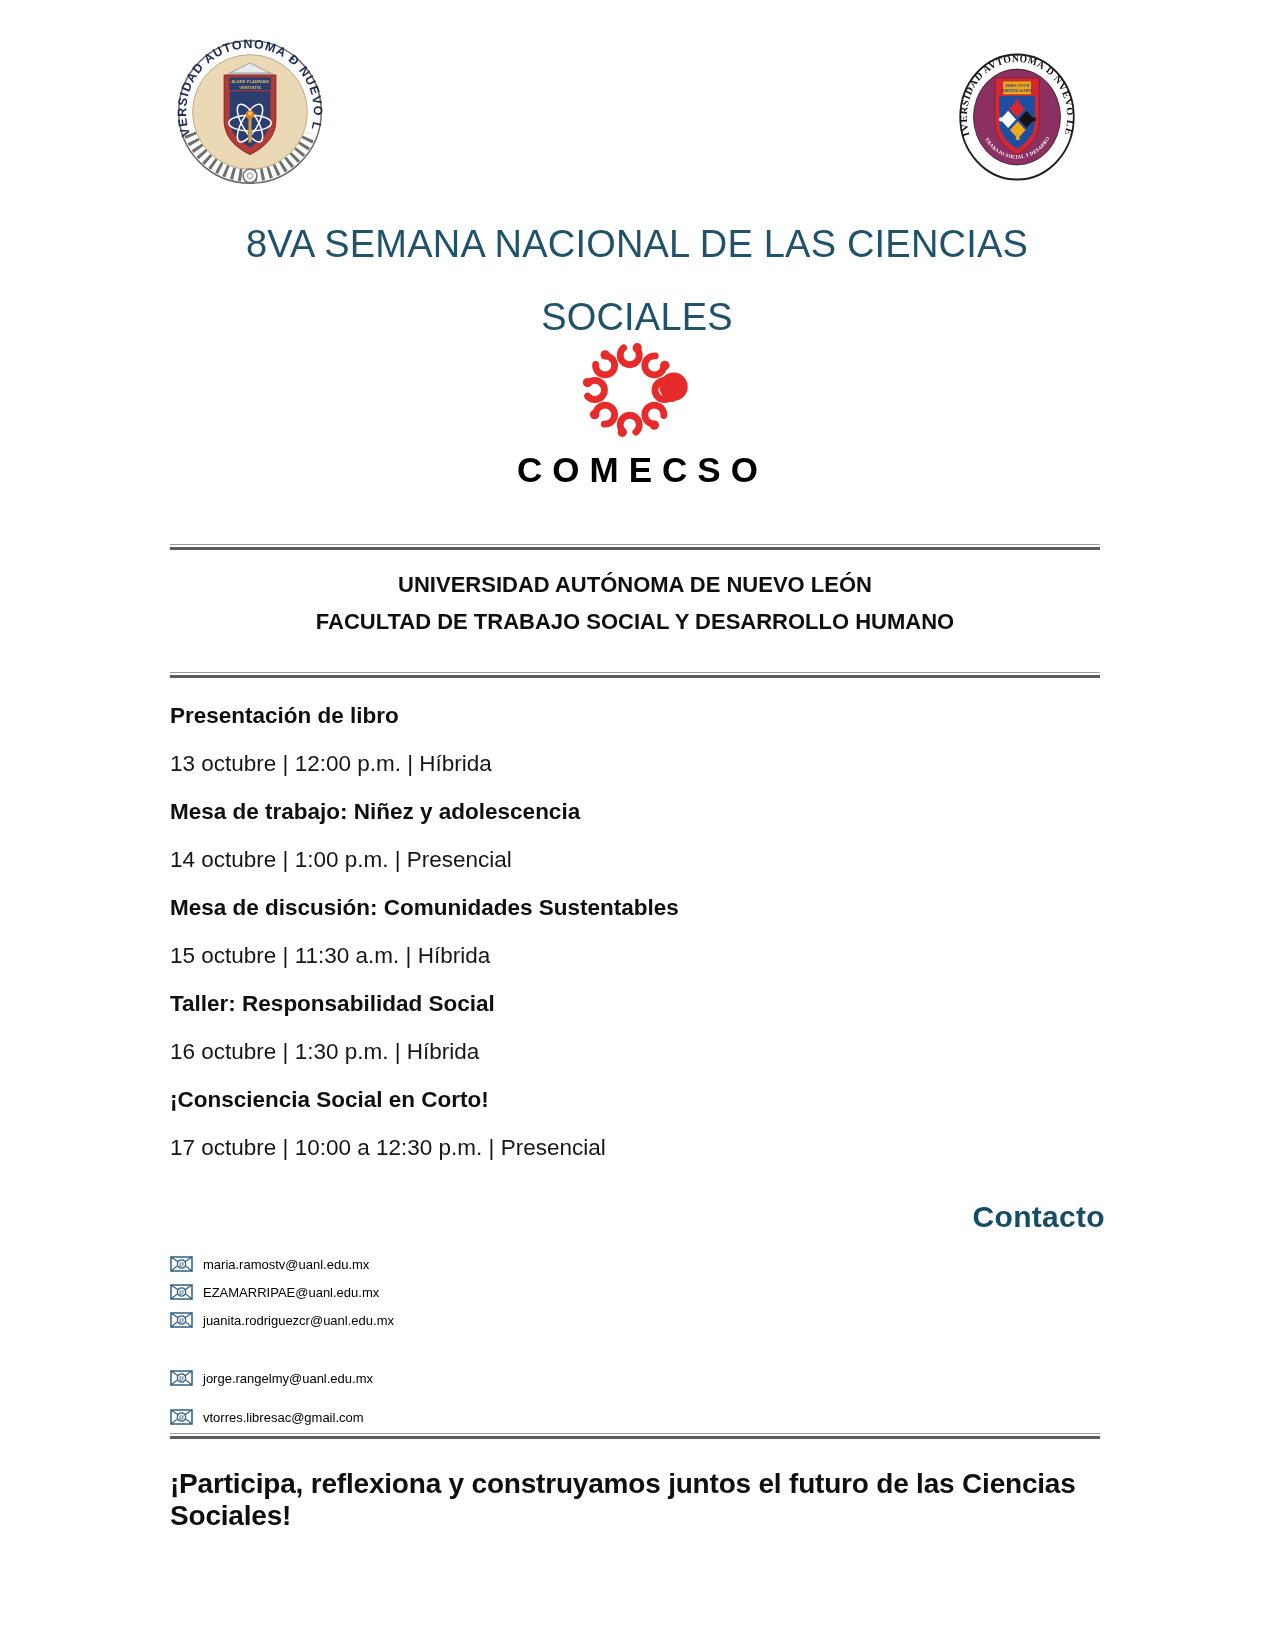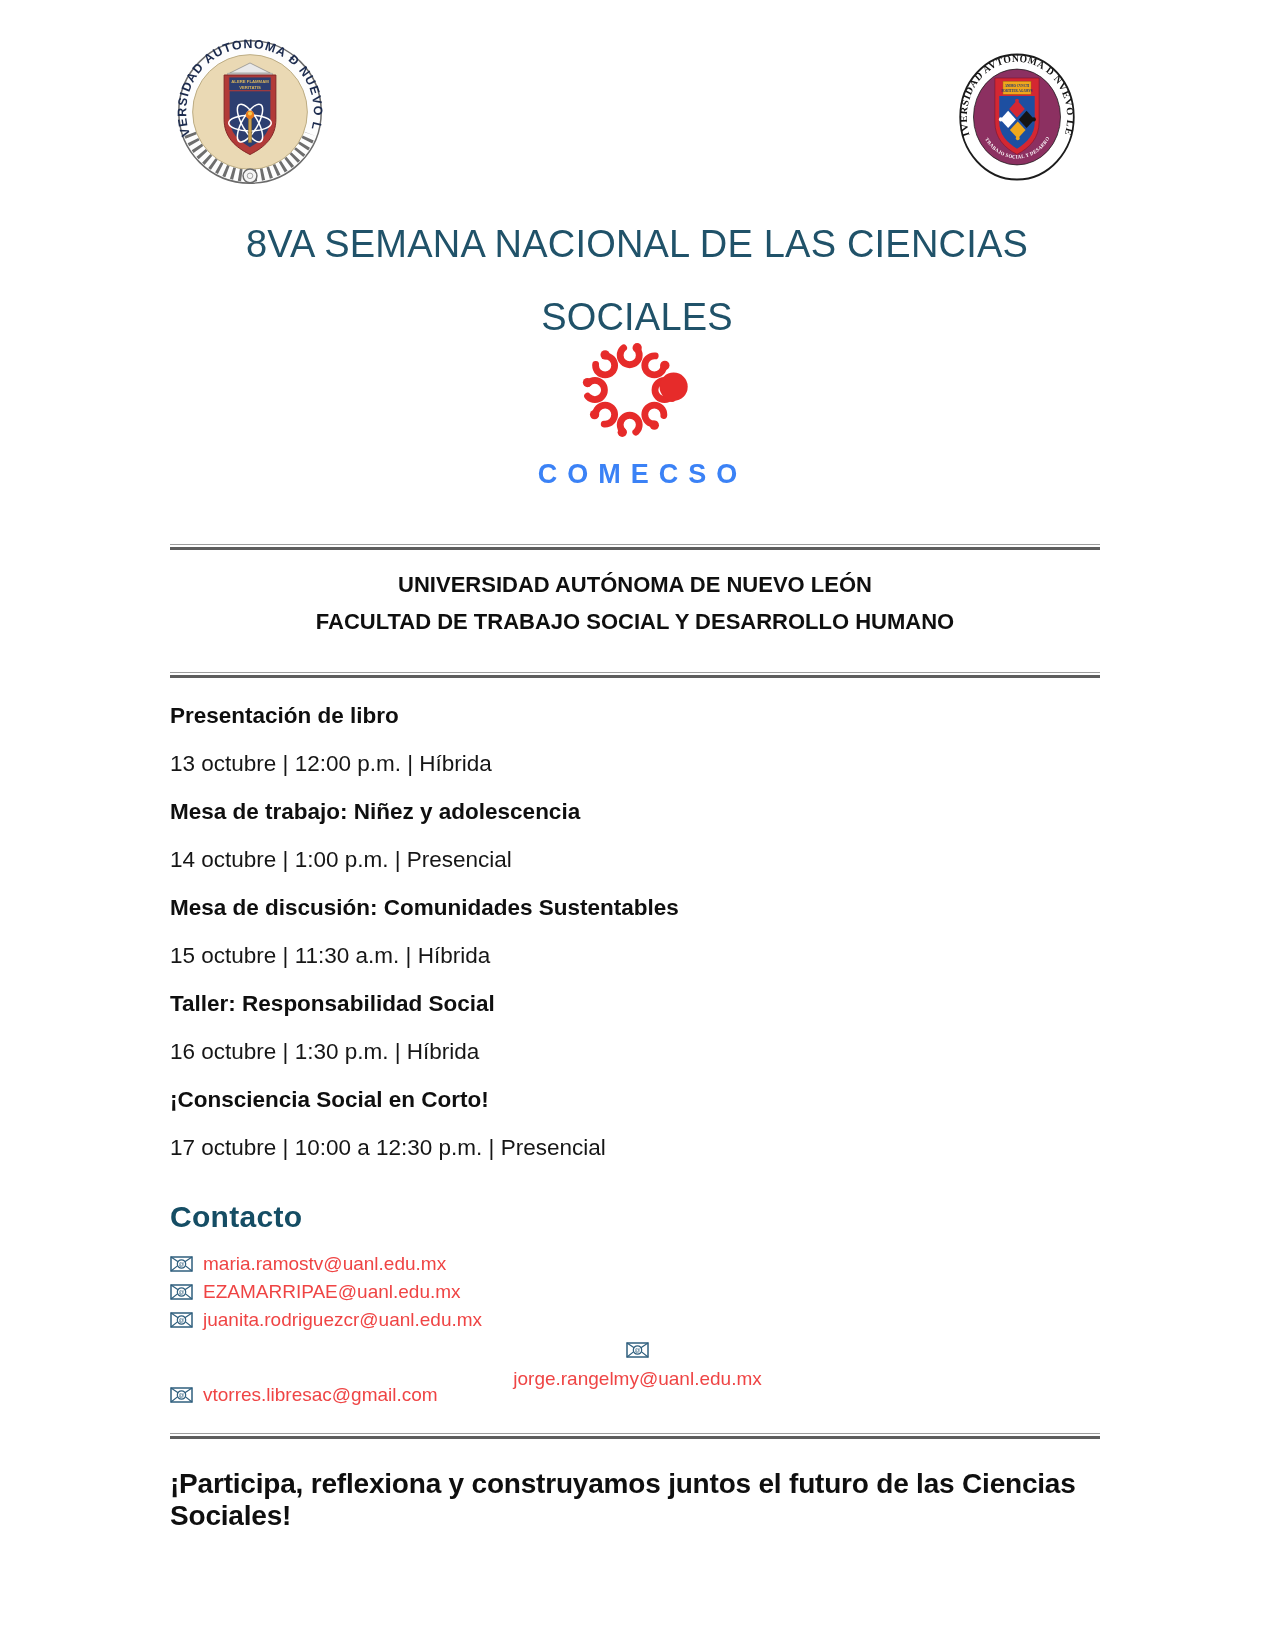--- a/index.html
+++ b/index.html
@@ -13,41 +13,41 @@
   .seal-right{left:958px;top:52px;}
   
   .doc-title{
     top:208px;left:227px;width:820px;text-align:center;
     font-size:38px;line-height:73px;font-weight:400;color:#205269;letter-spacing:.2px;
   }
   
   .comecso-block{top:332px;left:0;width:1275px;text-align:center;}
   .comecso-block svg{display:block;margin:0 auto;}
   .comecso-word{
-    margin-top:11px;font-size:27px;font-weight:700;color:#3b82f6;
+    margin-top:2px;font-size:35px;font-weight:700;color:#000000;
     letter-spacing:10px;text-indent:10px;
   }
   
   .rule{left:170px;width:930px;height:2px;background:#fff;
     border-top:1px solid #9d9d9d;border-bottom:3px solid #5e5e5e;}
   .rule-1{top:544px;} .rule-2{top:672px;} .rule-3{top:1433px;}
   
   .institution{top:566px;left:170px;width:930px;text-align:center;
     font-size:22px;font-weight:700;line-height:37px;color:#0f0f0f;}
   
   .events{top:704px;left:170px;width:935px;}
   .event-title{margin:0 0 25px 0;font-size:22.5px;font-weight:700;line-height:23px;color:#0f0f0f;}
   .event-schedule{margin:8px 0 25px 0;font-size:22.5px;font-weight:400;line-height:23px;color:#161616;}
   
-  .contact{top:1200px;left:170px;width:935px;}
+  .contact{top:1200px;left:170px;width:935px;text-align:right;}
   .contact-heading{margin:0 0 16px 0;font-size:30px;font-weight:700;color:#154d64;letter-spacing:.3px;}
   .email-row{display:flex;align-items:center;gap:10px;height:28px;}
-  .email-row.solo1{margin-top:8px;flex-direction:column;}
+  .email-row.solo1{margin-top:30px;}
   .email-row.solo2{margin-top:11px;}
-  .email-text{font-size:19px;color:#ef4444;}
+  .email-text{font-size:13px;color:#000000;}
   .env-icon{flex:0 0 auto;}
   
   .footer-msg{top:1468px;left:170px;width:935px;
     font-size:28px;font-weight:700;color:#0f0f0f;letter-spacing:-.2px;}
 </style>
 </head>
 <body>
 
 <div class="page">
 

